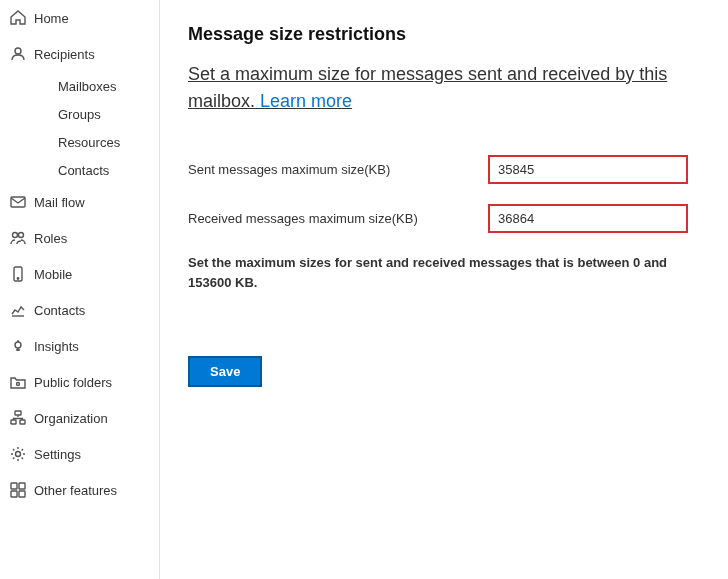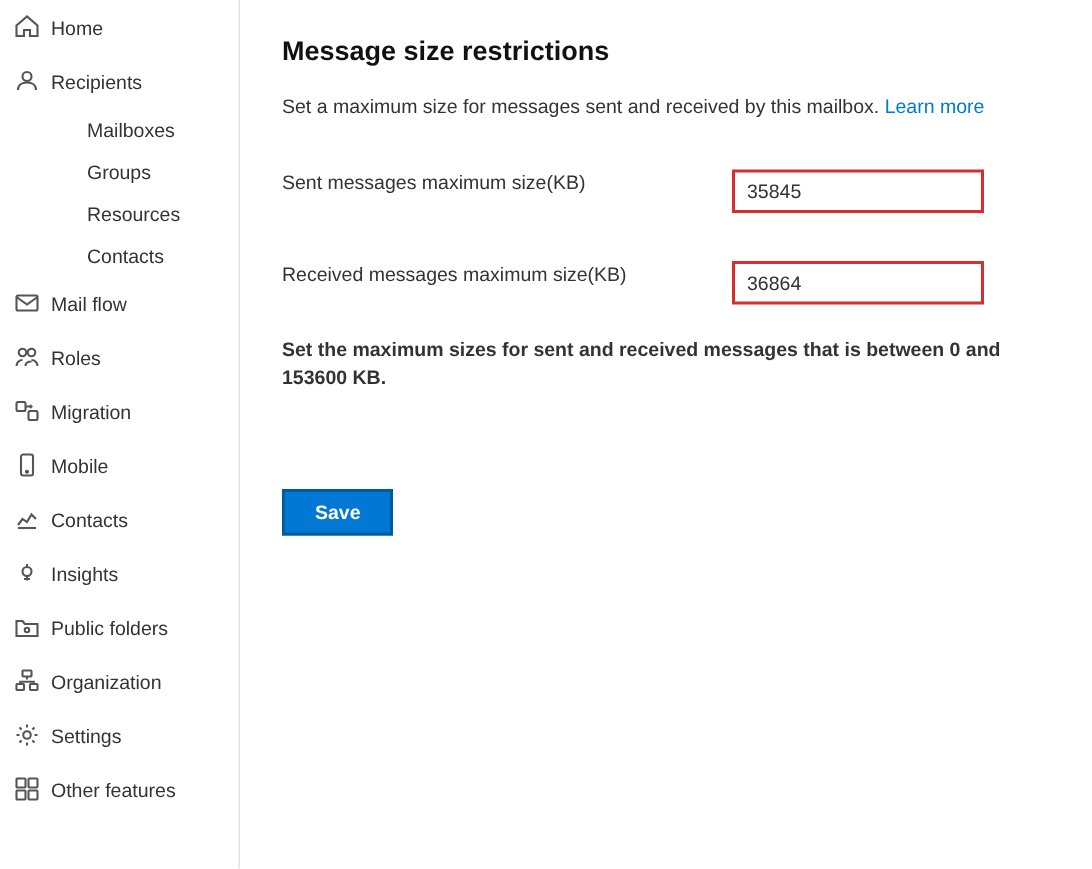--- a/index.html
+++ b/index.html
@@ -9,26 +9,26 @@
     .sidebar { width: 160px; min-width: 160px; background: #fff; border-right: 1px solid #e0e0e0; display: flex; flex-direction: column; overflow-y: auto; height: 579px; }
     .sidebar-item { display: flex; align-items: center; padding: 8px 10px; cursor: pointer; color: #333; gap: 8px; min-height: 36px; }
     .sidebar-item .icon { width: 16px; height: 16px; display: flex; align-items: center; justify-content: center; flex-shrink: 0; color: #555; }
     .sidebar-item .label { font-size: 13px; text-align: center; }
     .sidebar-sub { padding-left: 48px; }
     .sidebar-sub .sidebar-item { padding: 5px 10px; font-size: 13px; min-height: 28px; }
 
     
     .main { flex: 1; padding: 24px 28px; overflow-y: auto; height: 579px; }
     .page-title { font-size: 18px; font-weight: 700; margin-bottom: 16px; color: #111; }
-    .description { font-size: 13px; color: #333; margin-bottom: 20px; line-height: 1.5; }
+    .description { font-size: 18px; color: #333; margin-bottom: 40px; line-height: 1.5; text-decoration: underline; }
     .description a { color: #0078d4; text-decoration: none; }
 
     .form-row { display: flex; align-items: center; margin-bottom: 20px; }
     .form-label { width: 300px; font-size: 13px; color: #333; }
-    .form-input { width: 168px; margin-top: 12px; }
+    .form-input { width: 200px; }
     .form-input input {
       width: 100%;
       border: 2px solid #d32f2f;
       padding: 5px 8px;
       font-size: 13px;
       outline: none;
       color: #333;
     }
 
     .info-text { font-size: 13px; font-weight: 700; color: #333; margin-bottom: 20px; margin-top: 10px; line-height: 1.5; max-width: 480px; }
@@ -100,30 +100,20 @@
     <span class="icon">
       <svg viewBox="0 0 16 16" fill="none" stroke="currentColor" stroke-width="1.4">
         <circle cx="5" cy="5" r="2.5"></circle>
         <circle cx="11" cy="5" r="2.5"></circle>
         <path d="M1 14c0-2.2 1.8-4 4-4M15 14c0-2.2-1.8-4-4-4M7 14c0-2.2 1.8-3 4-3"></path>
       </svg>
     </span>
     <span class="label">Roles</span>
   </div>
 
-  <div class="sidebar-item">
-    <span class="icon">
-      <svg viewBox="0 0 16 16" fill="none" stroke="currentColor" stroke-width="1.4">
-        <rect x="1" y="2" width="6" height="6" rx="1"></rect>
-        <rect x="9" y="8" width="6" height="6" rx="1"></rect>
-        <path d="M7 5h3M10 4l1 1-1 1"></path>
-      </svg>
-    </span>
-    <span class="label">Migration</span>
-  </div>
 
   <div class="sidebar-item">
     <span class="icon">
       <svg viewBox="0 0 16 16" fill="none" stroke="currentColor" stroke-width="1.4">
         <rect x="4" y="1" width="8" height="14" rx="1.5"></rect>
         <circle cx="8" cy="12.5" r="0.7" fill="currentColor"></circle>
       </svg>
     </span>
     <span class="label">Mobile</span>
   </div>

